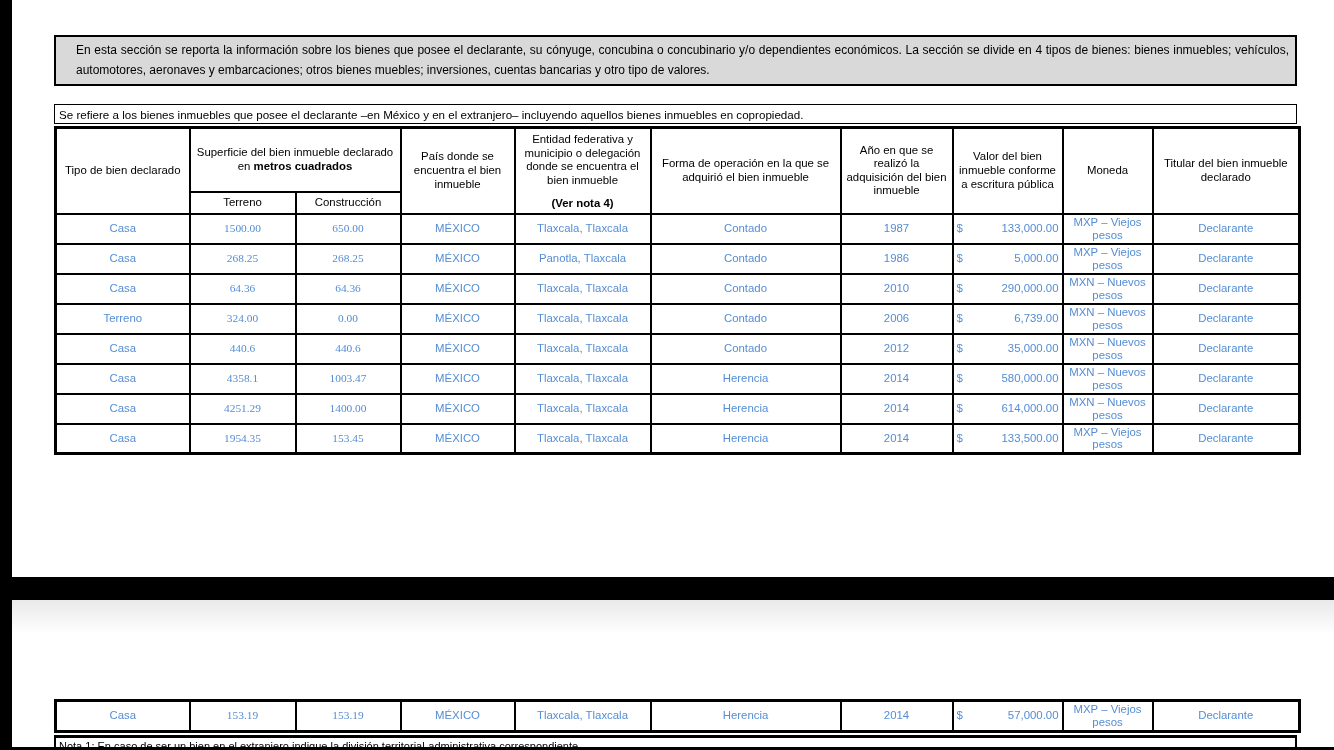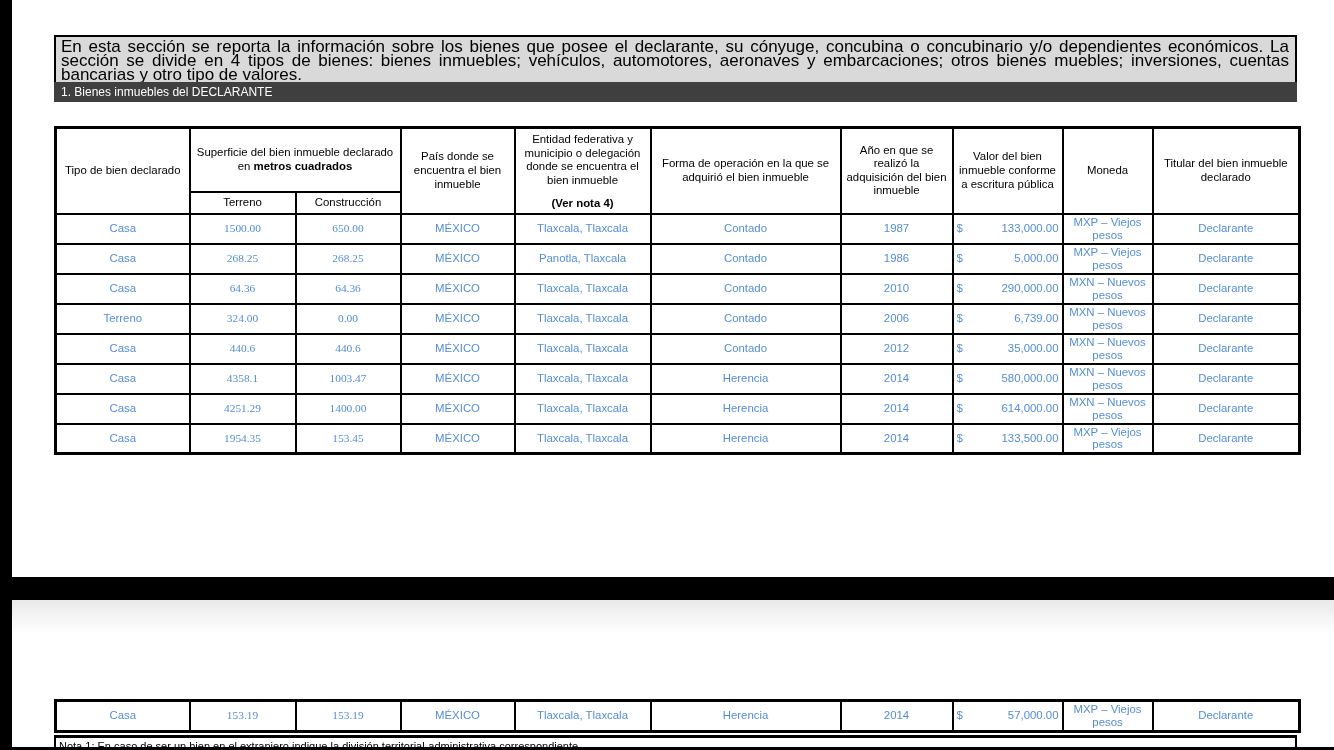--- a/index.html
+++ b/index.html
@@ -21,21 +21,21 @@
            background:linear-gradient(180deg, #e9e9e9 0px, #ffffff 34px); overflow:hidden; }
 
   .block { position:absolute; left:54px; width:1243px; }
 
   .bar-section {
     top:5px; height:26px; background:#000; color:#fff;
     font-size:12.5px; display:flex; align-items:center; padding-left:7px;
   }
   .intro-box {
     top:35px; min-height:44px; background:#d9d9d9; border:2px solid #000;
-    font-size:17px; line-height:14px; padding:3px 6px 4px 5px; text-align:justify;
+    font-size:12px; line-height:20px; padding:3px 6px 4px 20px; text-align:justify;
   }
   .bar-subsection {
     top:82px; height:20px; background:#3f3f3f; color:#fff;
     font-size:12px; display:flex; align-items:center; padding-left:7px;
   }
   .refiere-box {
     top:104px; height:20px; background:#fff; border:1.5px solid #000;
     font-size:11.6px; display:flex; align-items:center; padding-left:4px;
   }
 
@@ -78,24 +78,24 @@
 <div class="page-separator"></div>
 <div class="bottom-strip"></div>
 
 <div class="page1">
 
 
   <div class="block intro-box">
     <span>En esta sección se reporta la información sobre los bienes que posee el declarante, su cónyuge, concubina o concubinario y/o dependientes económicos. La sección se divide en 4 tipos de bienes: bienes inmuebles; vehículos, automotores, aeronaves y embarcaciones; otros bienes muebles; inversiones, cuentas bancarias y otro tipo de valores.</span>
   </div>
 
-  <div class="block bar-subsection">
-    <span>1. Bienes inmuebles del DECLARANTE</span>
-  </div>
-
+
+  <div class="block refiere-box">
+    <span>Se refiere a los bienes inmuebles que posee el declarante –en México y en el extranjero– incluyendo aquellos bienes inmuebles en copropiedad.</span>
+  </div>
 
   <div class="block table-wrap1">
     <table class="decl">
       <colgroup>
         <col style="width:134px">
           <col style="width:106px">
           <col style="width:105px">
         <col style="width:114px">
           <col style="width:136px">
           <col style="width:190px">

